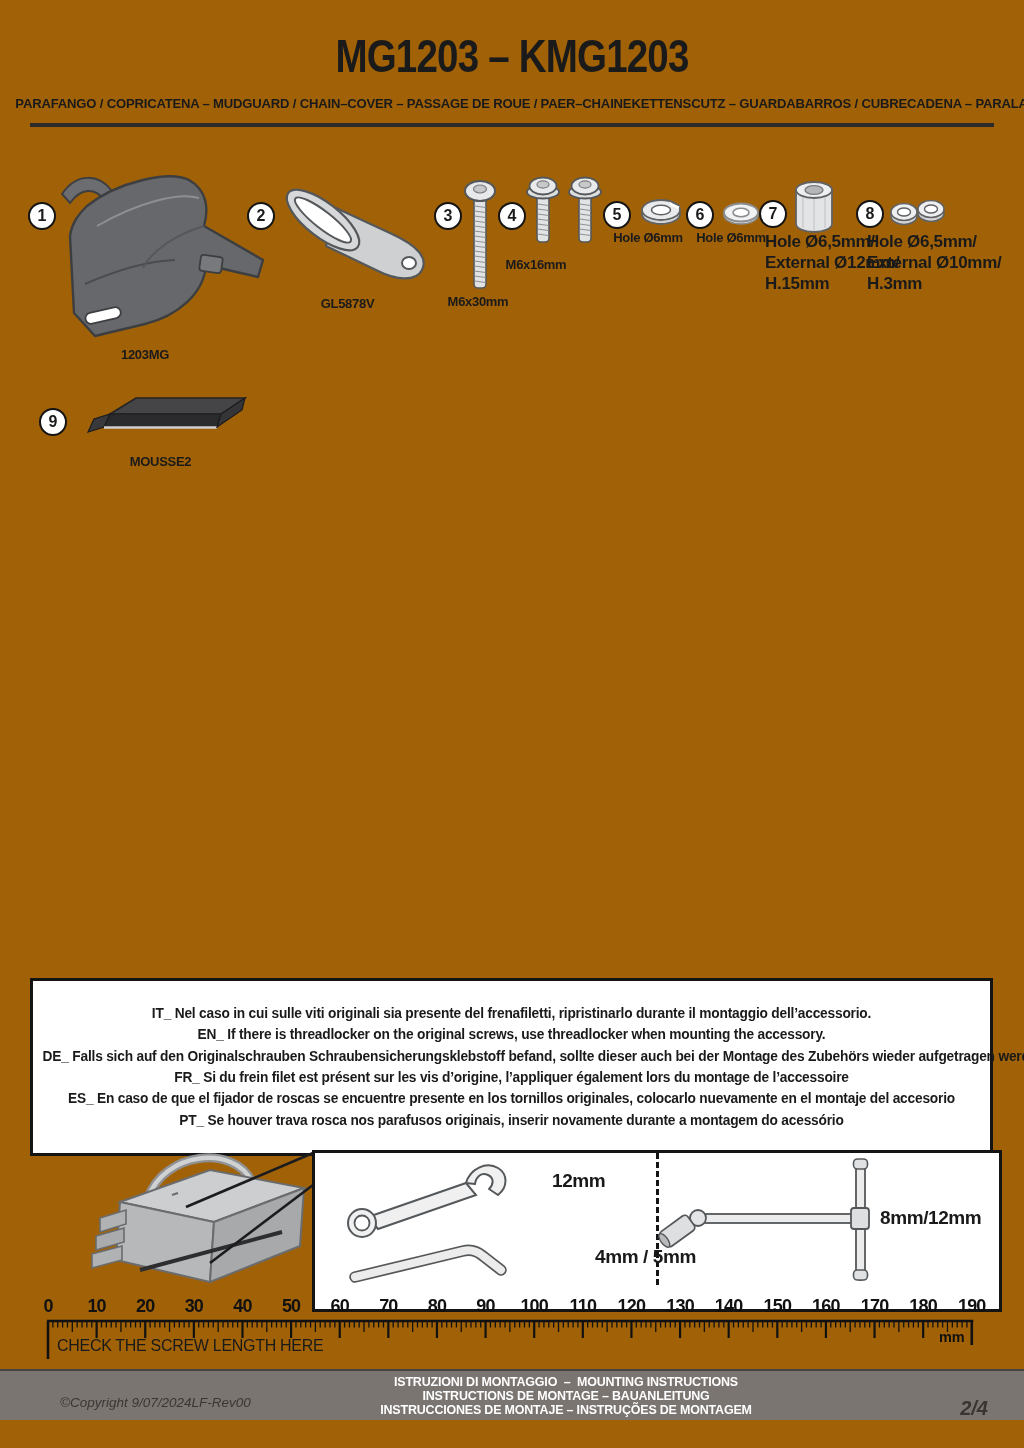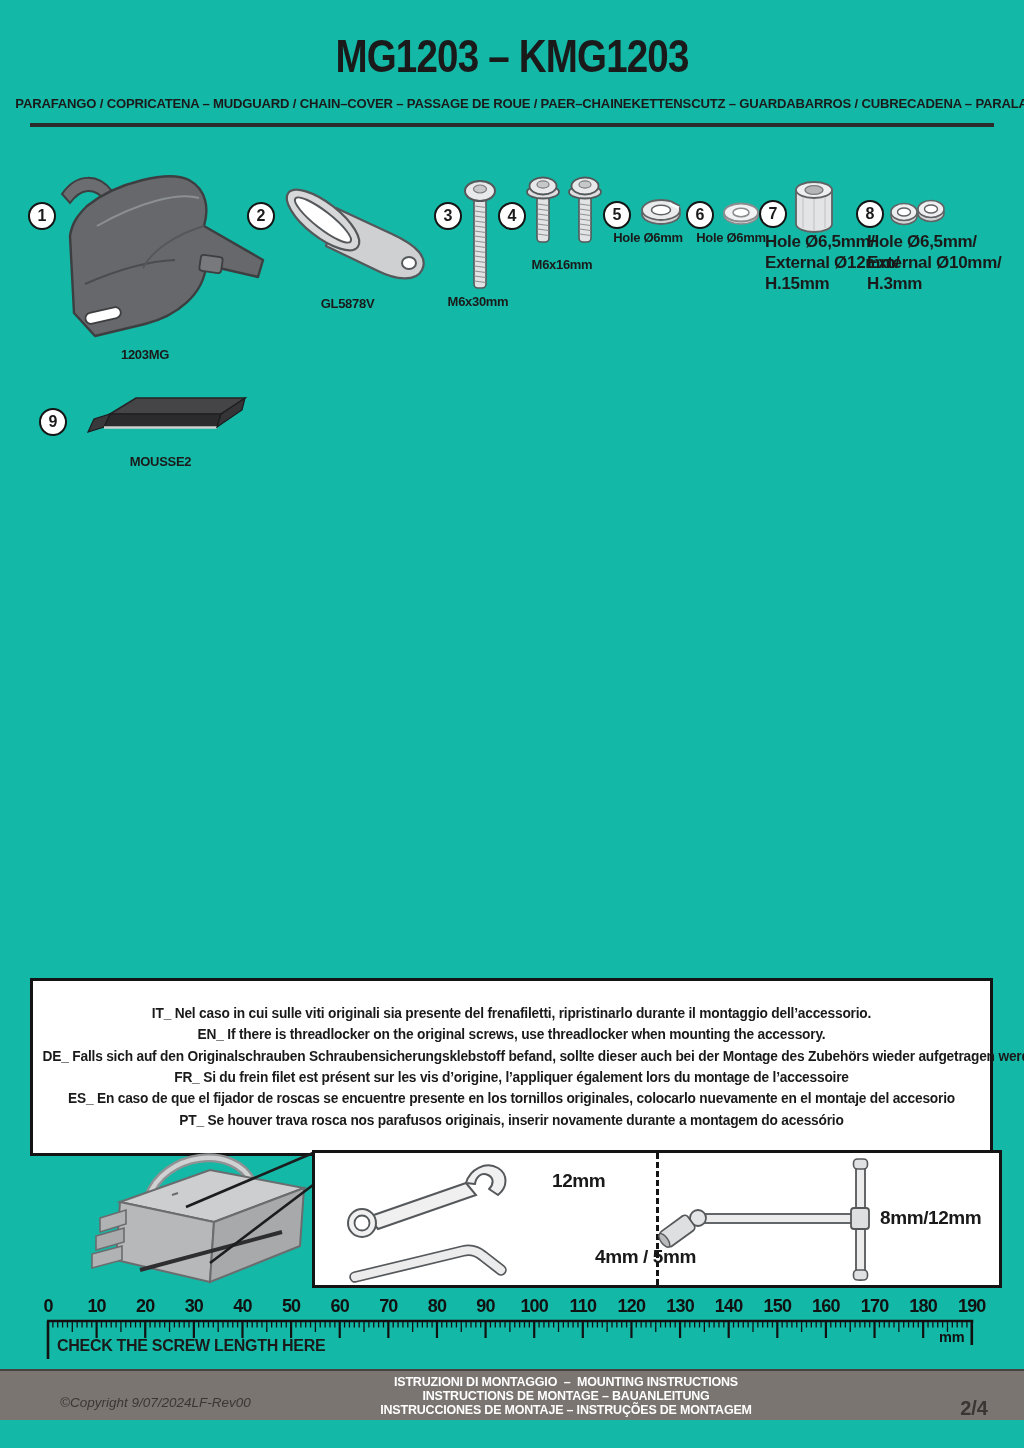--- a/index.html
+++ b/index.html
@@ -1,19 +1,19 @@
 <!DOCTYPE html>
 <html><head>
 <meta charset="utf-8">
 <style>
   * { margin:0; padding:0; box-sizing:border-box; }
   html,body { background:#e9e9e9; }
   #page {
     position:relative; width:1024px; height:1448px; margin:0 auto;
-    background:#14b8a6; overflow:hidden;
+    background:#a16207; overflow:hidden;
     font-family:"Liberation Sans", sans-serif; color:#1a1a1a;
   }
   .abs { position:absolute; }
   .title {
     top:28px; left:0; width:1024px; text-align:center;
     font-size:47px; font-weight:800; letter-spacing:-1px;
     transform:scaleX(0.82); transform-origin:center;
     white-space:nowrap;
   }
   .subtitle {
@@ -35,42 +35,42 @@
   .note-box {
     top:978px; left:30px; width:963px; height:178px;
     border:3px solid #141414; background:#fff;
     display:flex; flex-direction:column; justify-content:center;
   }
   .note-box div {
     text-align:center; font-size:14px; font-weight:700; line-height:21.4px;
     letter-spacing:-0.2px; white-space:nowrap; transform:scaleX(0.98);
   }
 
-  .tools-box { top:1150px; left:312px; width:690px; height:138px; border:3px solid #141414; background:#fff;padding-left:20px; }
+  .tools-box { top:1150px; left:312px; width:690px; height:162px; border:3px solid #141414; background:#fff;padding-left:20px; }
   .tools-divider { top:0px; left:341px; height:132px; width:0; border-left:3px dashed #141414; position:absolute; }
   .tool-size { position:absolute; font-size:19px; font-weight:800; letter-spacing:-0.4px; white-space:nowrap; }
 
-  .ruler-caption { top:1337px; left:57px; font-size:16px; font-weight:700; letter-spacing:-0.3px; }
+  .ruler-caption { top:1337px; left:57px; font-size:16px; font-weight:400; letter-spacing:-0.3px; }
 
   .footer-bar {
     top:1369px; left:0; width:1024px; height:51px;
     background:#7b7572; border-top:2px solid #464240;
   }
   .footer-copy {
     position:absolute; left:60px; top:24px; font-size:13.5px; font-style:italic;
     color:#3a3633; letter-spacing:0px; white-space:pre;
   }
   .footer-center { position:absolute; left:200px; top:4px; width:732px; text-align:center; }
   .footer-center div {
     color:#ffffff; font-size:13px; font-weight:800; line-height:14.2px;
     letter-spacing:-0.2px; white-space:pre; transform:scaleX(0.96);
   }
   .footer-page {
     position:absolute; right:36px; top:26px; font-size:20px; font-weight:800;
-    color:#393532;
+    font-style:italic; color:#393532;
   }
   svg { display:block; overflow:visible; }
 </style>
 </head>
 <body>
 
 <div id="page">
 
   <div class="abs title">MG1203 – KMG1203</div>
   <div class="abs subtitle">PARAFANGO / COPRICATENA – MUDGUARD / CHAIN–COVER – PASSAGE DE ROUE / PAER–CHAINEKETTENSCUTZ – GUARDABARROS / CUBRECADENA – PARALAMA</div>
@@ -160,21 +160,21 @@
           <line x1="11.5" y1="43" x2="22.5" y2="44.5"></line>
         <line x1="11.5" y1="48" x2="22.5" y2="49.5"></line>
           <line x1="11.5" y1="53" x2="22.5" y2="54.5"></line>
         <line x1="11.5" y1="58" x2="22.5" y2="59.5"></line>
       </g>
       <ellipse cx="17" cy="16" rx="16" ry="6.5" fill="#dddee0" stroke="#55585a" stroke-width="1.8"></ellipse>
       <ellipse cx="17" cy="10" rx="13.5" ry="8.5" fill="#e8e9ea" stroke="#55585a" stroke-width="1.8"></ellipse>
       <ellipse cx="17" cy="8.5" rx="6" ry="3.6" fill="#c7c8ca" stroke="#7a7c7e" stroke-width="1.2"></ellipse>
     </g>
   </svg>
-  <div class="abs part-label center" style="left:518px; top:257px; width:88px;">M6x16mm</div>
+  <div class="abs part-label center" style="left:492px; top:257px; width:88px;">M6x16mm</div>
 
   <div class="abs num-circle" style="left:603px; top:201px;">
     <span>5</span>
   </div>
   <svg class="abs" style="left:638px; top:197px;" width="46" height="32" viewBox="0 0 46 32">
     <ellipse cx="23" cy="17" rx="19" ry="10" fill="#d2d3d5" stroke="#606264" stroke-width="1.8"></ellipse>
     <ellipse cx="23" cy="13" rx="19" ry="10" fill="#eaebec" stroke="#606264" stroke-width="1.8"></ellipse>
     <ellipse cx="23" cy="13" rx="9.5" ry="4.8" fill="#ffffff" stroke="#606264" stroke-width="1.6"></ellipse>
     <line x1="32" y1="6.5" x2="41" y2="10.5" stroke="#ffffff" stroke-width="3.4"></line>
     <line x1="33.5" y1="5" x2="42" y2="9" stroke="#606264" stroke-width="1.4"></line>

